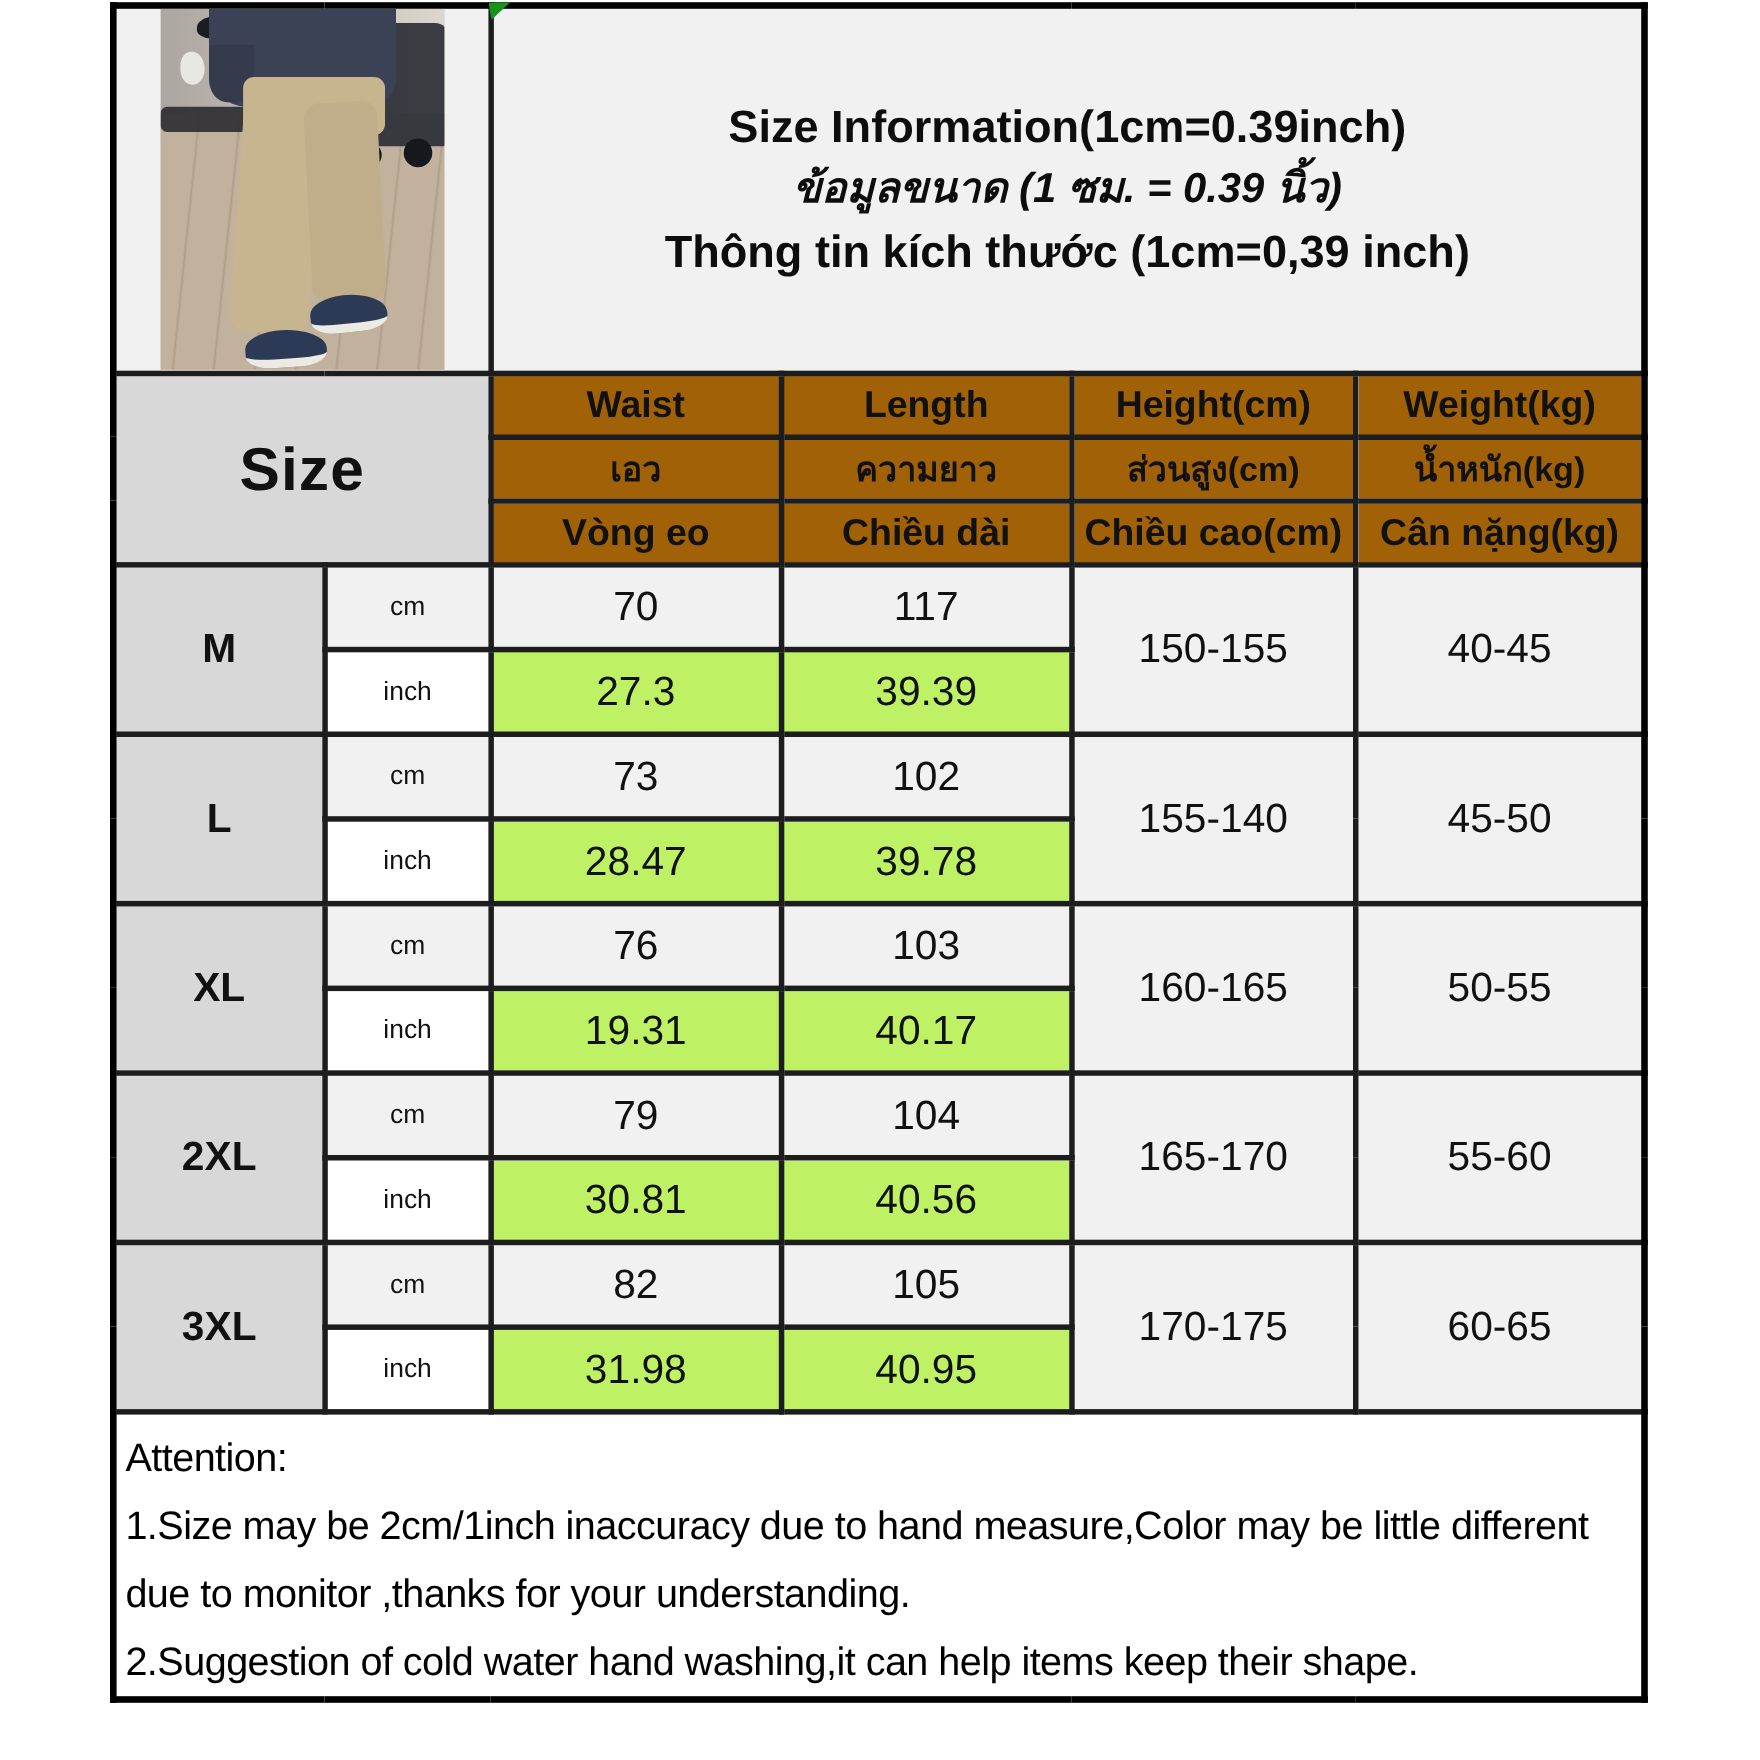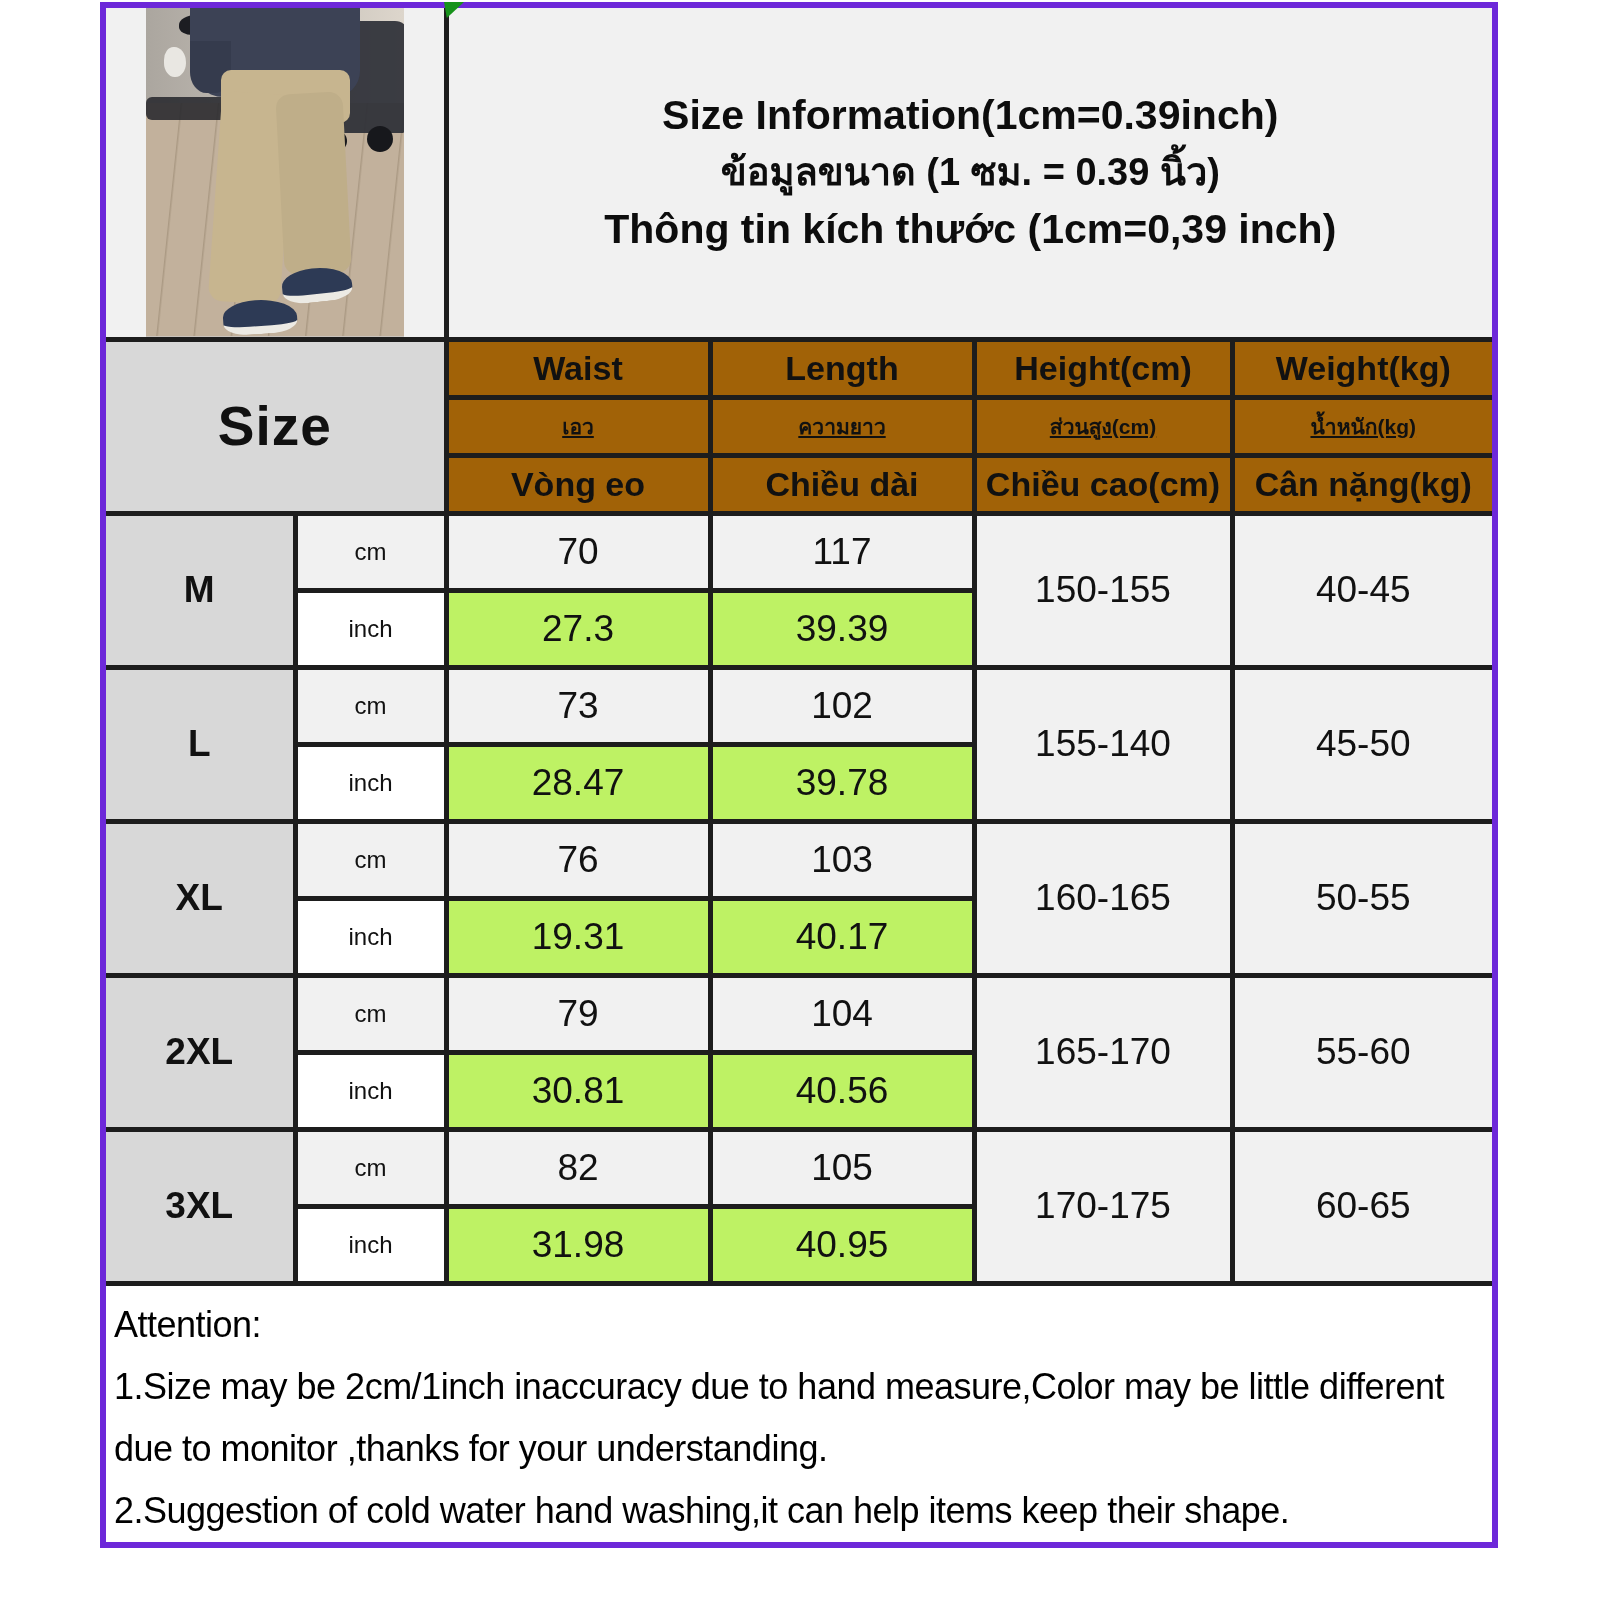--- a/index.html
+++ b/index.html
@@ -1,32 +1,32 @@
 <!DOCTYPE html>
 <html><head>
 <meta charset="utf-8">
 <style>
   html,body{margin:0;padding:0;background:#ffffff;}
   .page{position:relative;width:1600px;height:1600px;background:#ffffff;overflow:hidden;
         font-family:"Liberation Sans","DejaVu Sans",sans-serif;color:#111;}
   table.size-table{position:absolute;left:100px;top:2px;width:1392px;height:1160px;
-        border-collapse:collapse;table-layout:fixed;border:6px solid #6d28d9;}
+        border-collapse:collapse;table-layout:fixed;border:6px solid #000000;}
   td{border:5px solid #1d1d1d;text-align:center;vertical-align:middle;padding:0;overflow:hidden;}
 
   
   td.photo-cell{background:#f1f1f1;}
   td.title-cell{background:#f1f1f1;}
   .title-line1,.title-line3{font-weight:bold;font-size:41px;line-height:57px;color:#0d0d0d;}
-  .title-line2{font-weight:bold;font-size:38px;line-height:57px;color:#0d0d0d;}
+  .title-line2{font-weight:bold;font-size:38px;line-height:57px;color:#0d0d0d;font-style:italic;}
 
   
   td.size-head{background:#d8d8d8;font-weight:bold;font-size:55px;letter-spacing:1px;}
   td.col-head{background:#a16207;font-weight:bold;}
   td.col-head.en{font-size:34px;}
-  td.col-head.th{font-size:21px;text-decoration:underline;}
+  td.col-head.th{font-size:31px;}
   td.col-head.vi{font-size:34px;}
 
   
   td.size-label{background:#d8d8d8;font-weight:bold;font-size:37px;}
   td.unit{font-weight:normal;font-size:24px;background:#ffffff;}
   td.val{font-weight:normal;font-size:37px;background:#bef264;}
   tr.row-cm td.unit, tr.row-cm td.val{background:#f1f1f1;}
   td.val.merged{background:#f1f1f1;}
 
   

